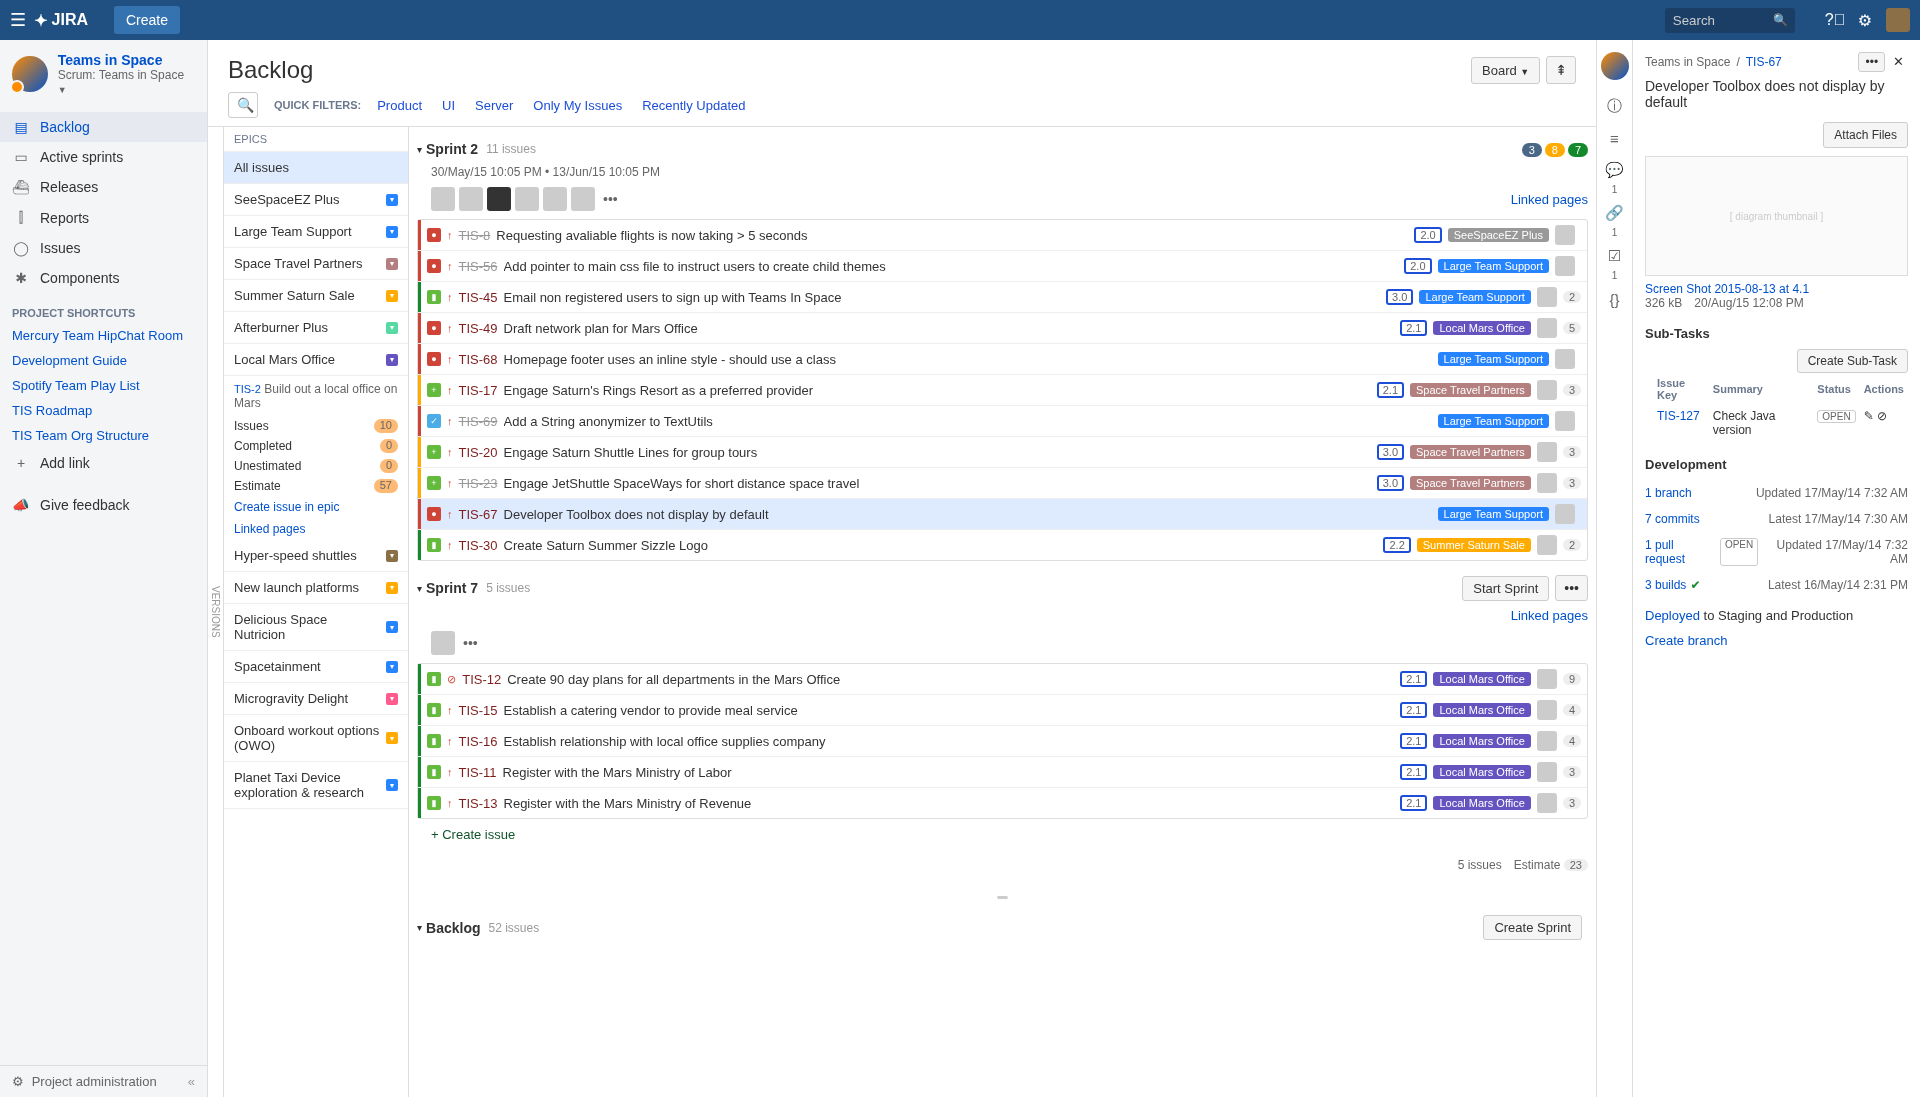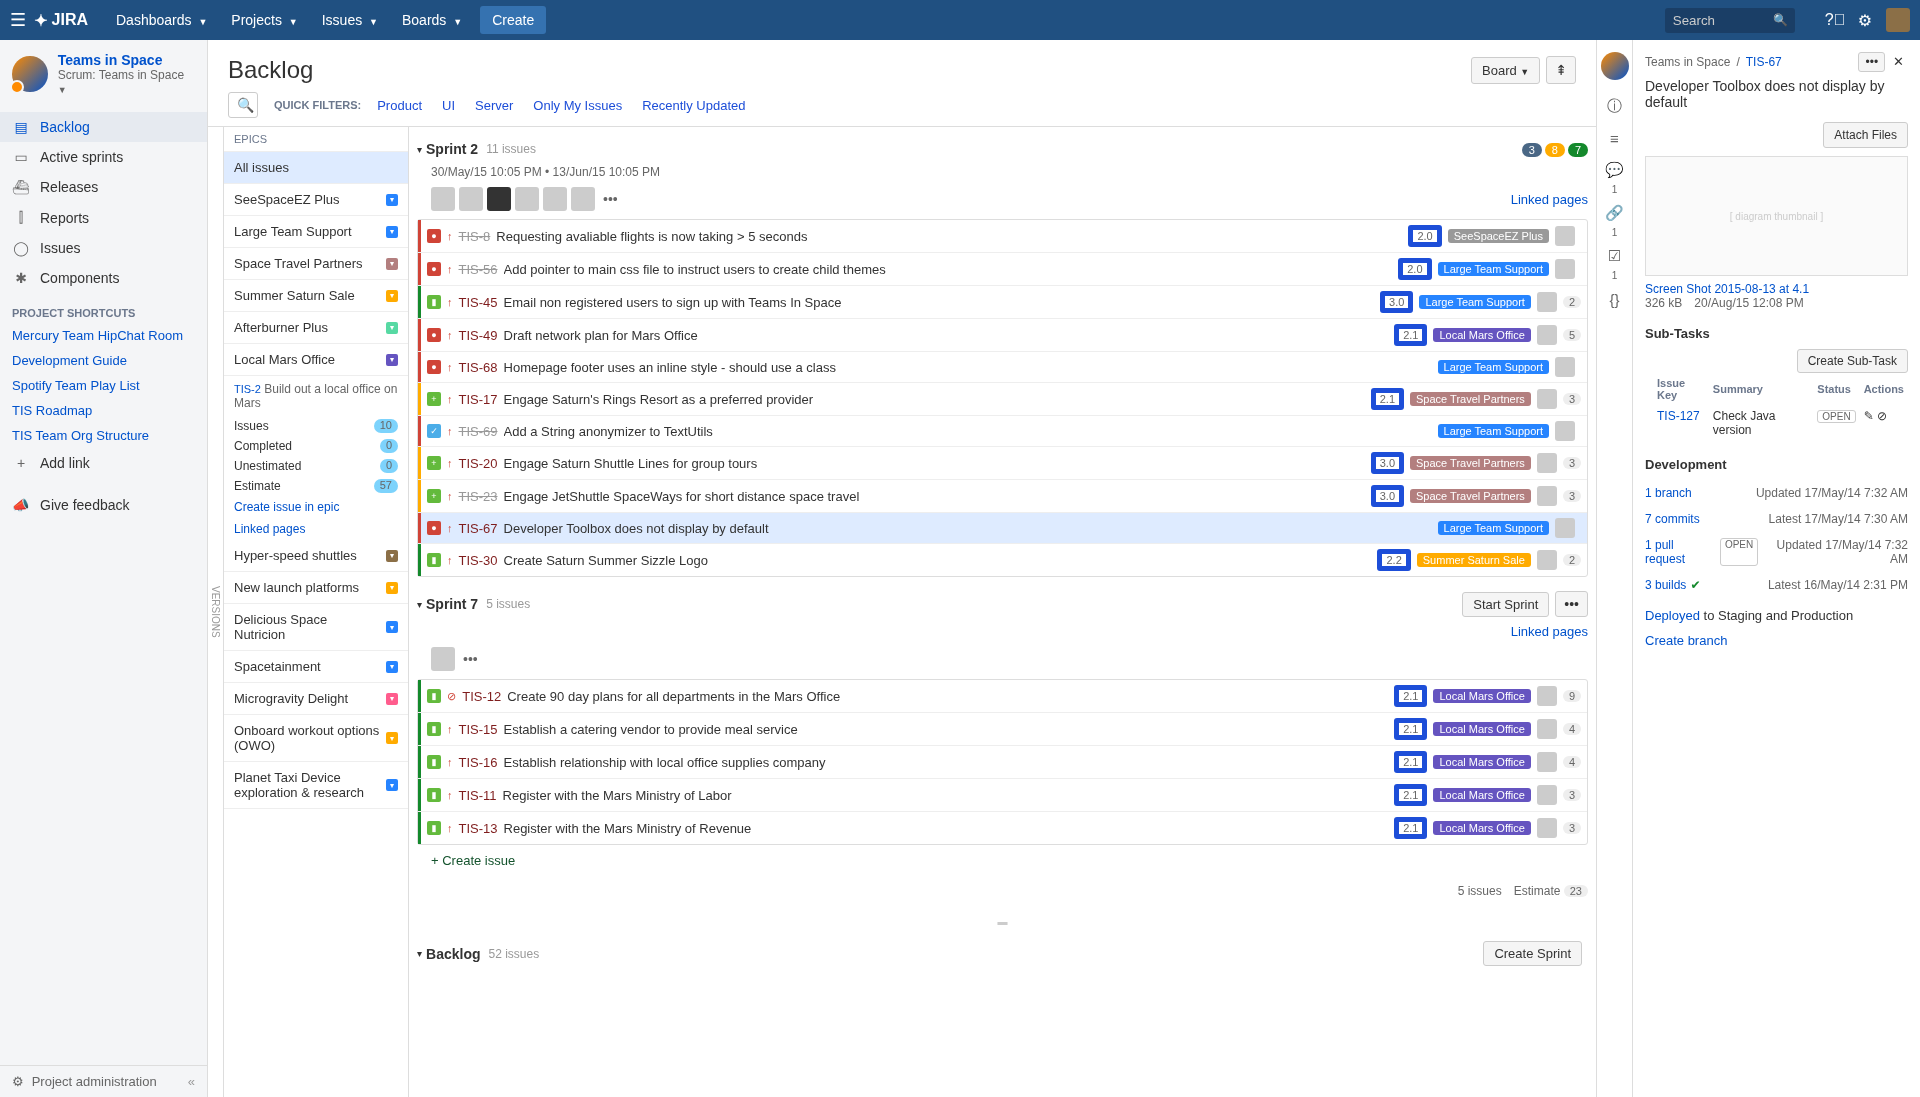--- a/index.html
+++ b/index.html
@@ -51,21 +51,21 @@
 .vertical-label{writing-mode:vertical-lr;padding:8px 2px;font-size:10px;color:#999;border-right:1px solid #ddd;text-align:center}
 .epics-panel{width:185px;border-right:1px solid #ddd;overflow-y:auto;font-size:13px}
 .epics-header{padding:6px 10px;font-size:11px;color:#6b778c;font-weight:400;border-bottom:1px solid #eee}
 .epic-item{padding:8px 10px;border-bottom:1px solid #eee;cursor:pointer;position:relative;display:flex;align-items:center}
 .epic-item.selected{background:#deebff}
 .epic-item .epic-name{flex:1}
 .epic-chip{width:12px;height:12px;border-radius:2px;margin-left:4px;display:inline-flex;align-items:center;justify-content:center;font-size:8px;color:#fff}
 .epic-detail{padding:6px 10px;font-size:12px;color:#666}
 .epic-detail .sub{color:#0052cc;font-size:11px}
 .epic-stat{display:flex;justify-content:space-between;padding:3px 10px;font-size:12px}
-.epic-stat .badge{background:#7dd3fc;border-radius:8px;padding:0 6px;font-size:11px;color:#666}
+.epic-stat .badge{background:#fdba74;border-radius:8px;padding:0 6px;font-size:11px;color:#666}
 .epic-link{padding:4px 10px;color:#0052cc;font-size:12px;cursor:pointer}
 .sprint-area{flex:1;overflow-y:auto;padding:0}
 .sprint-block{margin:10px 8px}
 .sprint-head{display:flex;align-items:center;padding:4px 0}
 .sprint-toggle{color:#333;margin-right:4px;font-size:10px}
 .sprint-name{font-weight:600;margin-right:8px}
 .sprint-count{color:#999;font-size:12px}
 .sprint-head .spacer{flex:1}
 .count-pill{display:inline-block;border-radius:8px;padding:1px 7px;font-size:11px;color:#fff;margin-left:3px}
 .sprint-dates{color:#666;font-size:12px;padding:4px 0 8px 14px}
@@ -75,21 +75,21 @@
 .issue-list{border:1px solid #ddd;border-radius:3px}
 .issue-row{display:flex;align-items:center;padding:5px 6px;border-bottom:1px solid #eee;font-size:13px;position:relative}
 .issue-row:last-child{border-bottom:none}
 .issue-row.selected{background:#deebff}
 .issue-bar{width:3px;align-self:stretch;margin:-5px 6px -5px -6px}
 .issue-type-icon{width:14px;height:14px;border-radius:2px;margin-right:6px;display:inline-flex;align-items:center;justify-content:center;font-size:9px}
 .priority-icon{margin-right:6px;font-size:11px}
 .issue-key{color:#7f1d1d;margin-right:6px}
 .issue-key.done{text-decoration:line-through;color:#999}
 .issue-summary{flex:1;overflow:hidden;text-overflow:ellipsis;white-space:nowrap}
-.version-tag{border:5px solid #1d4ed8;border-radius:3px;padding:0 4px;font-size:11px;color:#666;margin-right:6px}
+.version-tag{border:2px solid #1d4ed8;border-radius:3px;padding:0 4px;font-size:11px;color:#666;margin-right:6px}
 .epic-tag{border-radius:3px;padding:1px 6px;font-size:11px;color:#fff;margin-right:6px}
 .assignee{width:20px;height:20px;border-radius:3px;background:#ccc;margin-right:6px}
 .est-badge{background:#eee;border-radius:8px;padding:0 6px;font-size:11px;color:#666;min-width:18px;text-align:center}
 .start-btn{border:1px solid #ccc;padding:4px 10px;border-radius:3px;background:#f5f5f5;cursor:pointer;font-size:13px;margin-right:6px}
 .more-btn{border:1px solid #ccc;padding:4px 8px;border-radius:3px;background:#f5f5f5;cursor:pointer}
 .create-issue{padding:8px 14px;color:#14532d;font-size:13px;cursor:pointer}
 .backlog-footer{display:flex;align-items:center;padding:8px 0;color:#666;font-size:12px;justify-content:flex-end;gap:12px}
 .detail-rail{width:36px;border-left:1px solid #ddd;display:flex;flex-direction:column;align-items:center;padding-top:12px;gap:4px}
 .rail-avatar{width:28px;height:28px;border-radius:50%;background:linear-gradient(135deg,#ff8b00,#0052cc);margin-bottom:8px}
 .rail-icon{width:28px;height:28px;display:flex;align-items:center;justify-content:center;color:#666;cursor:pointer;font-size:15px}
@@ -116,26 +116,20 @@
 .dev-meta{margin-left:auto;color:#666;text-align:right}
 .dev-status{background:#fff;border:1px solid #ccc;border-radius:3px;padding:0 4px;font-size:10px;color:#666;margin-left:4px}
 .check-icon{color:#14892c;margin-left:4px}
 </style>
 </head>
 <body>
 
 <div class="topbar">
   <span class="hamburger">☰</span>
   <span class="logo">✦<span>JIRA</span></span>
-  <div class="nav" id="topnav">
-      <span class="nav-item">Dashboards <span class="caret">▼</span></span>
-      <span class="nav-item">Projects <span class="caret">▼</span></span>
-      <span class="nav-item">Issues <span class="caret">▼</span></span>
-      <span class="nav-item">Boards <span class="caret">▼</span></span>
-    </div>
   <span class="create-btn">Create</span>
   <span class="spacer"></span>
   <span class="search-wrap">
     <input class="search" placeholder="Search" style="">
     <span class="search-icon">🔍</span>
   </span>
   <span class="top-icon">?⃝</span>
   <span class="top-icon">⚙</span>
   <span class="avatar"></span>
 </div>

